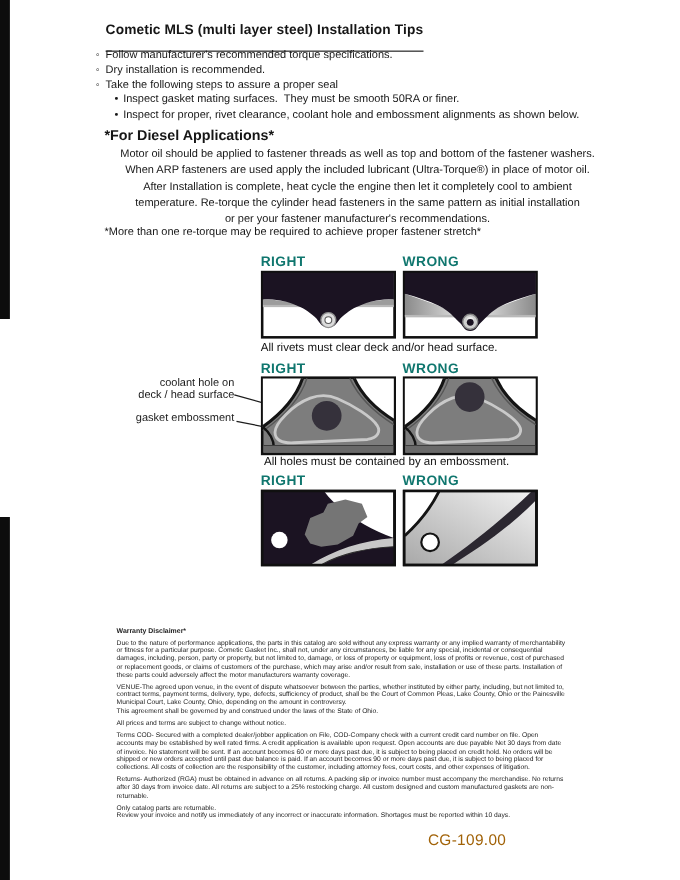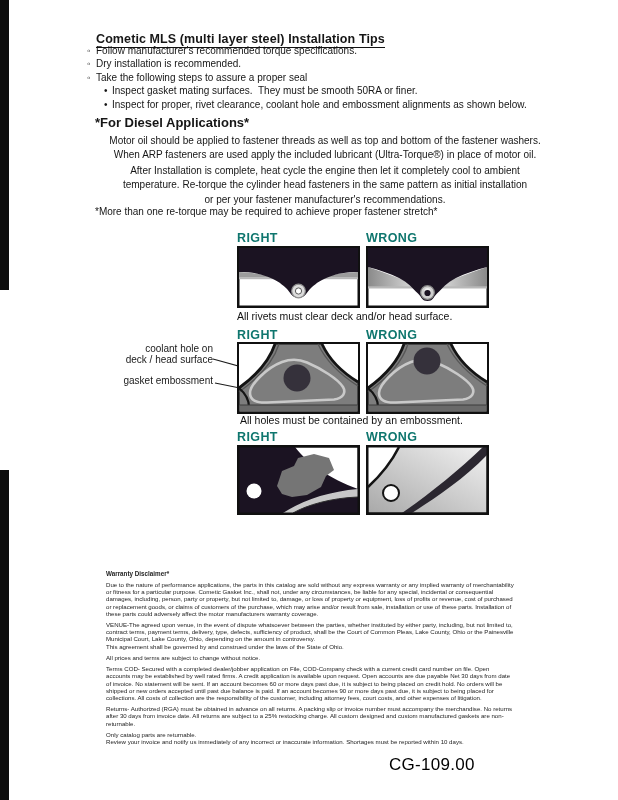--- a/index.html
+++ b/index.html
@@ -2,21 +2,21 @@
 <html><head>
 <meta charset="utf-8">
 <style>
   html,body{margin:0;padding:0;background:#ffffff;}
   .page{position:relative;width:618px;height:800px;background:#ffffff;overflow:hidden;
         font-family:"Liberation Sans","DejaVu Sans",sans-serif;color:#161616;}
   .abs{position:absolute;}
   .edgebar{background:#0d0d0d;width:9px;left:0;}
 
   .doc-title{left:96px;top:20px;font-size:12.5px;font-weight:bold;letter-spacing:.1px;
-             border-bottom:1.6px solid #111;padding-bottom:1px;white-space:nowrap;margin-top:12px;}
+             border-bottom:1.6px solid #111;padding-bottom:12px;white-space:nowrap;}
 
   .bullets{left:87px;top:44px;width:470px;font-size:10px;line-height:13.4px;}
   .brow{display:flex;}
   .brow .mk{width:9px;flex:0 0 9px;}
   .brow.sub{margin-left:17px;}
   .brow.sub .mk{width:8px;flex:0 0 8px;}
   .btxt{white-space:pre;}
 
   .h2{left:95px;top:115px;font-size:13px;font-weight:bold;}
   .para{font-size:10px;line-height:14.3px;white-space:pre-line;width:460px;text-align:center;}
@@ -26,21 +26,21 @@
 
   .dlabel{width:123px;text-align:left;font-size:12.5px;font-weight:600;letter-spacing:.4px;color:#0f766e;}
   .cap{font-size:10.5px;color:#111;white-space:pre-line;line-height:12.5px;}
 
   .anno{left:95px;width:118px;text-align:right;font-size:10px;line-height:10.8px;white-space:pre-line;color:#1a1a1a;}
 
   .fine{left:106px;top:570px;width:408px;font-size:6.1px;line-height:7.15px;color:#242424;}
   .fine .fh{font-weight:bold;font-size:6.3px;margin-bottom:4px;}
   .fine .fp{white-space:pre-line;margin-bottom:4.2px;}
 
-  .doccode{left:389px;top:755px;font-size:17px;letter-spacing:.3px;color:#000000;}
+  .doccode{left:389px;top:755px;font-size:14px;letter-spacing:.3px;color:#a16207;}
   svg{display:block;}
 </style>
 </head>
 <body>
 
 <div class="page">
 
   <div class="abs edgebar" style="top:0;height:290px;"></div>
   <div class="abs edgebar" style="top:470px;height:330px;"></div>
 

